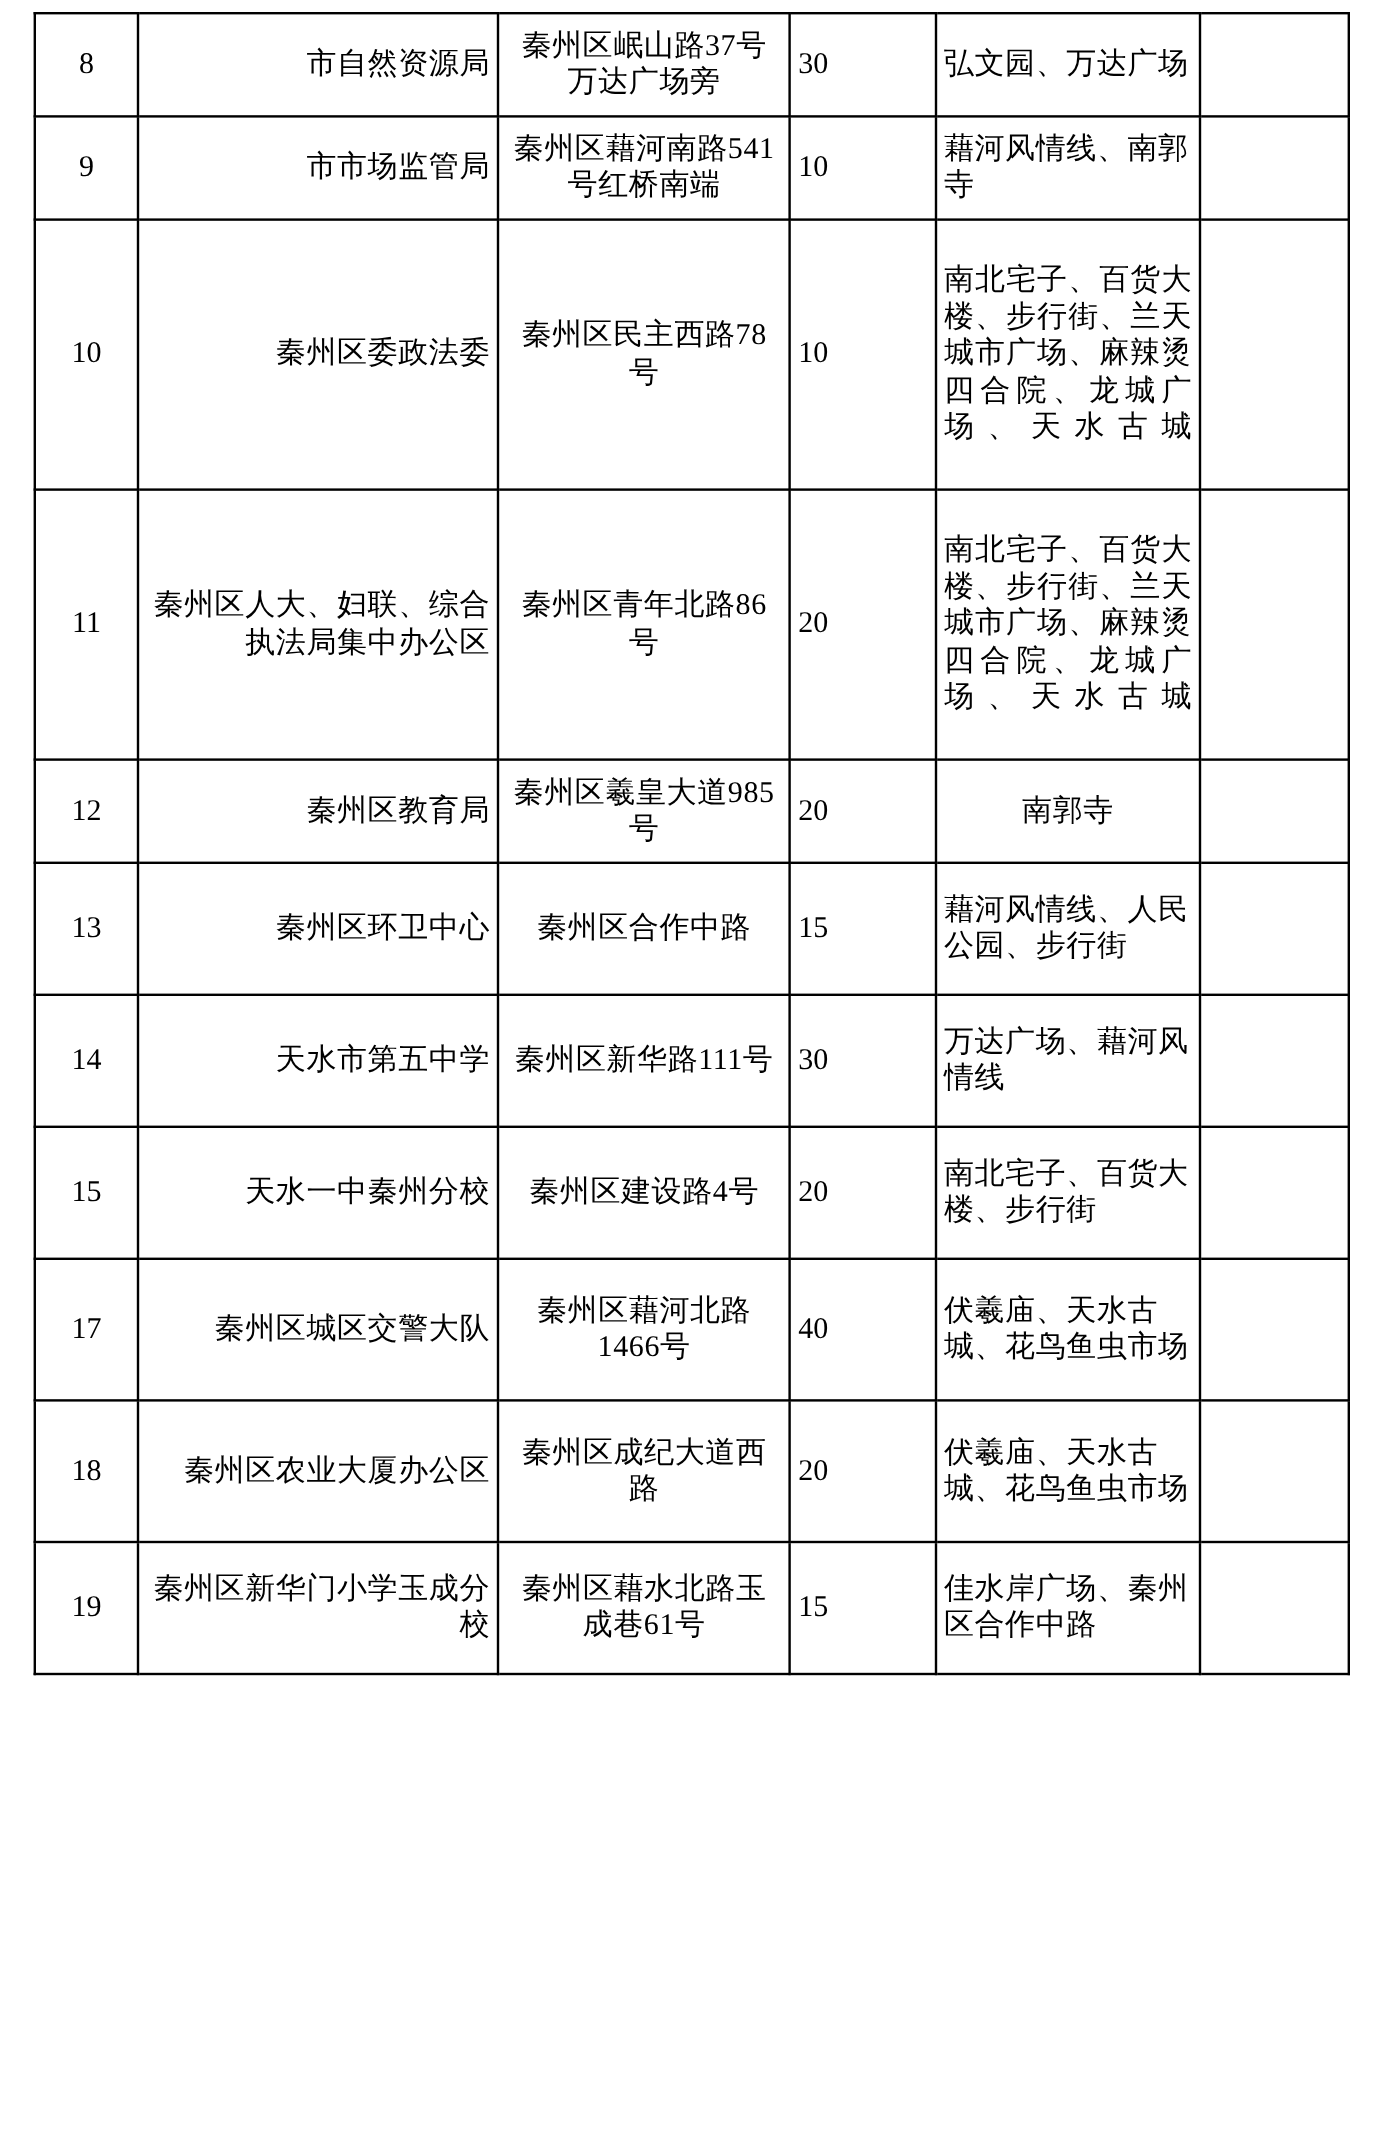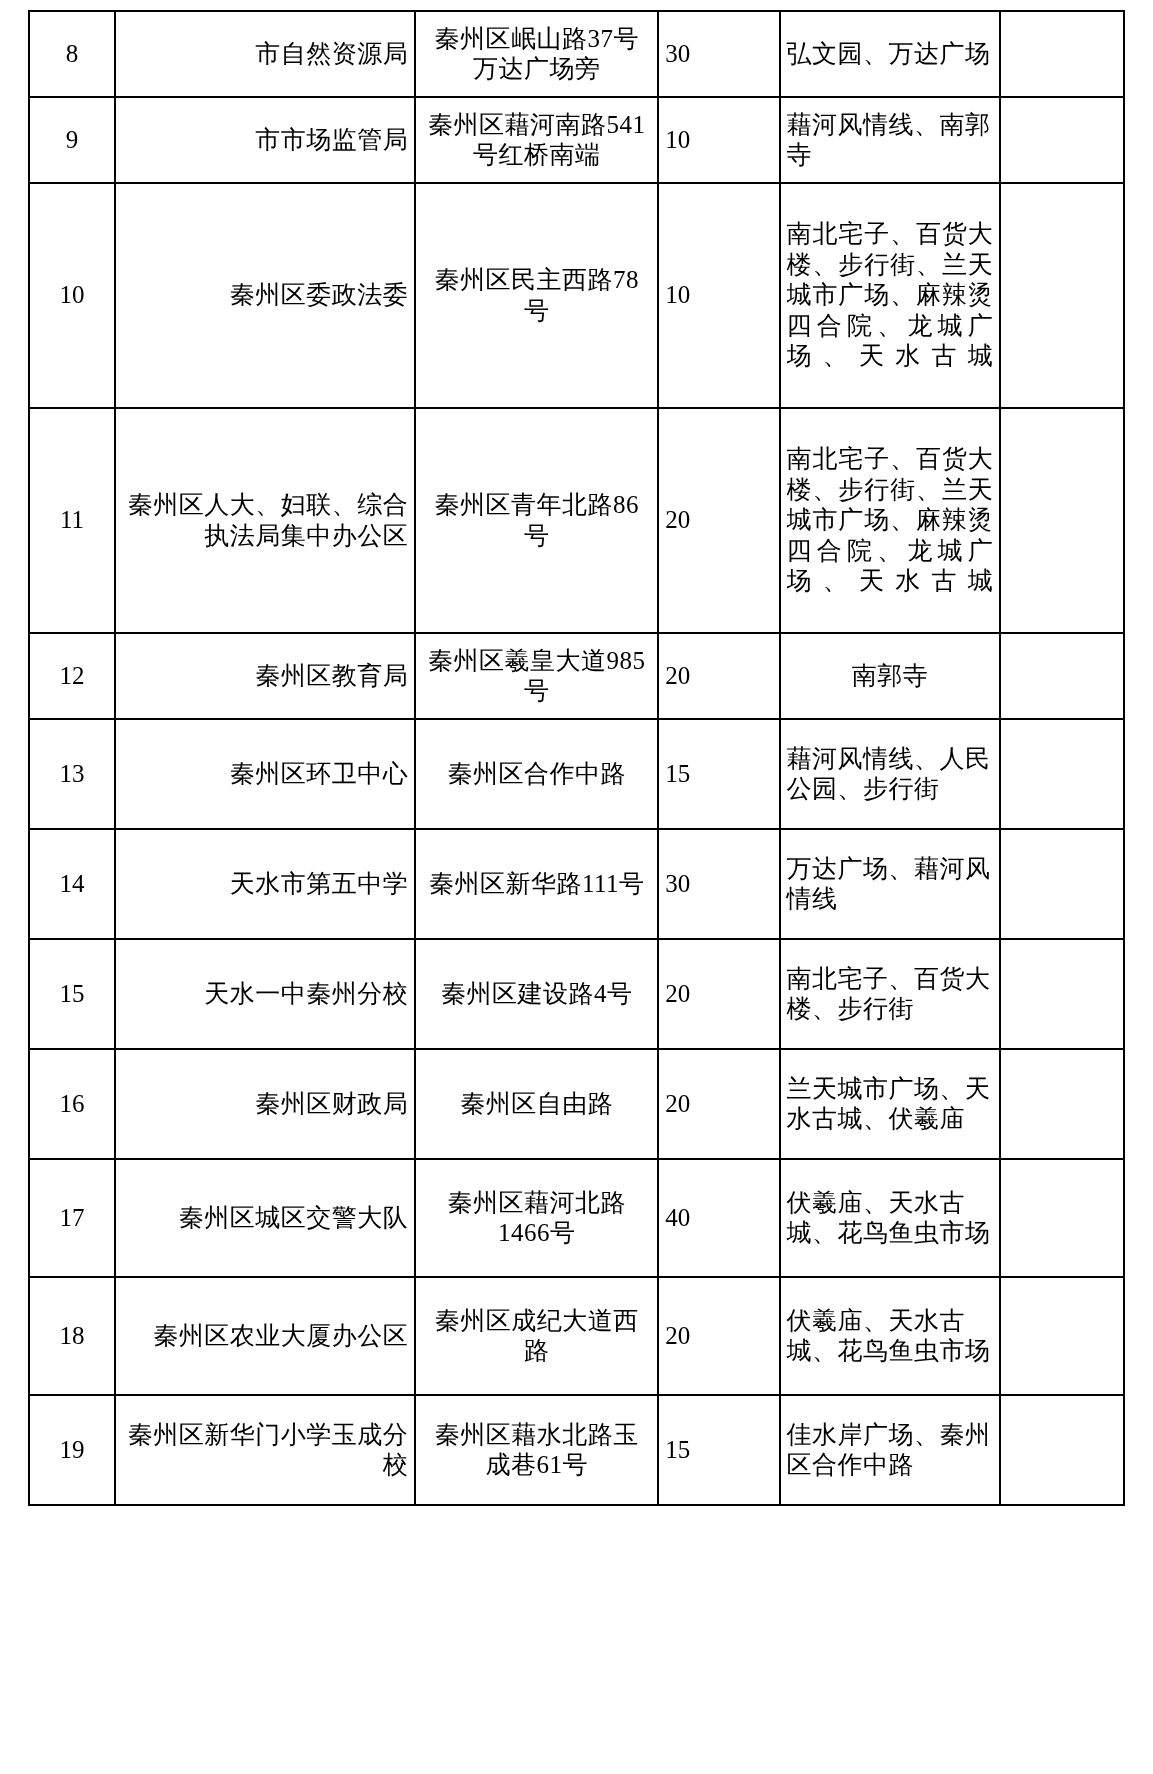--- a/index.html
+++ b/index.html
@@ -170,28 +170,20 @@
         <td class="blank"></td>
       </tr>
       <tr class="row-h-8">
         <td class="idx">15</td>
         <td class="org">天水一中秦州分校</td>
         <td class="addr">秦州区建设路4号</td>
         <td class="num">20</td>
         <td class="area left">南北宅子、百货大楼、步行街</td>
         <td class="blank"></td>
       </tr>
-      <tr class="row-h-9">
-        <td class="idx">16</td>
-        <td class="org">秦州区财政局</td>
-        <td class="addr">秦州区自由路</td>
-        <td class="num">20</td>
-        <td class="area left">兰天城市广场、天水古城、伏羲庙</td>
-        <td class="blank"></td>
-      </tr>
       <tr class="row-h-10">
         <td class="idx">17</td>
         <td class="org">秦州区城区交警大队</td>
         <td class="addr">秦州区藉河北路1466号</td>
         <td class="num">40</td>
         <td class="area left">伏羲庙、天水古城、花鸟鱼虫市场</td>
         <td class="blank"></td>
       </tr>
       <tr class="row-h-11">
         <td class="idx">18</td>

